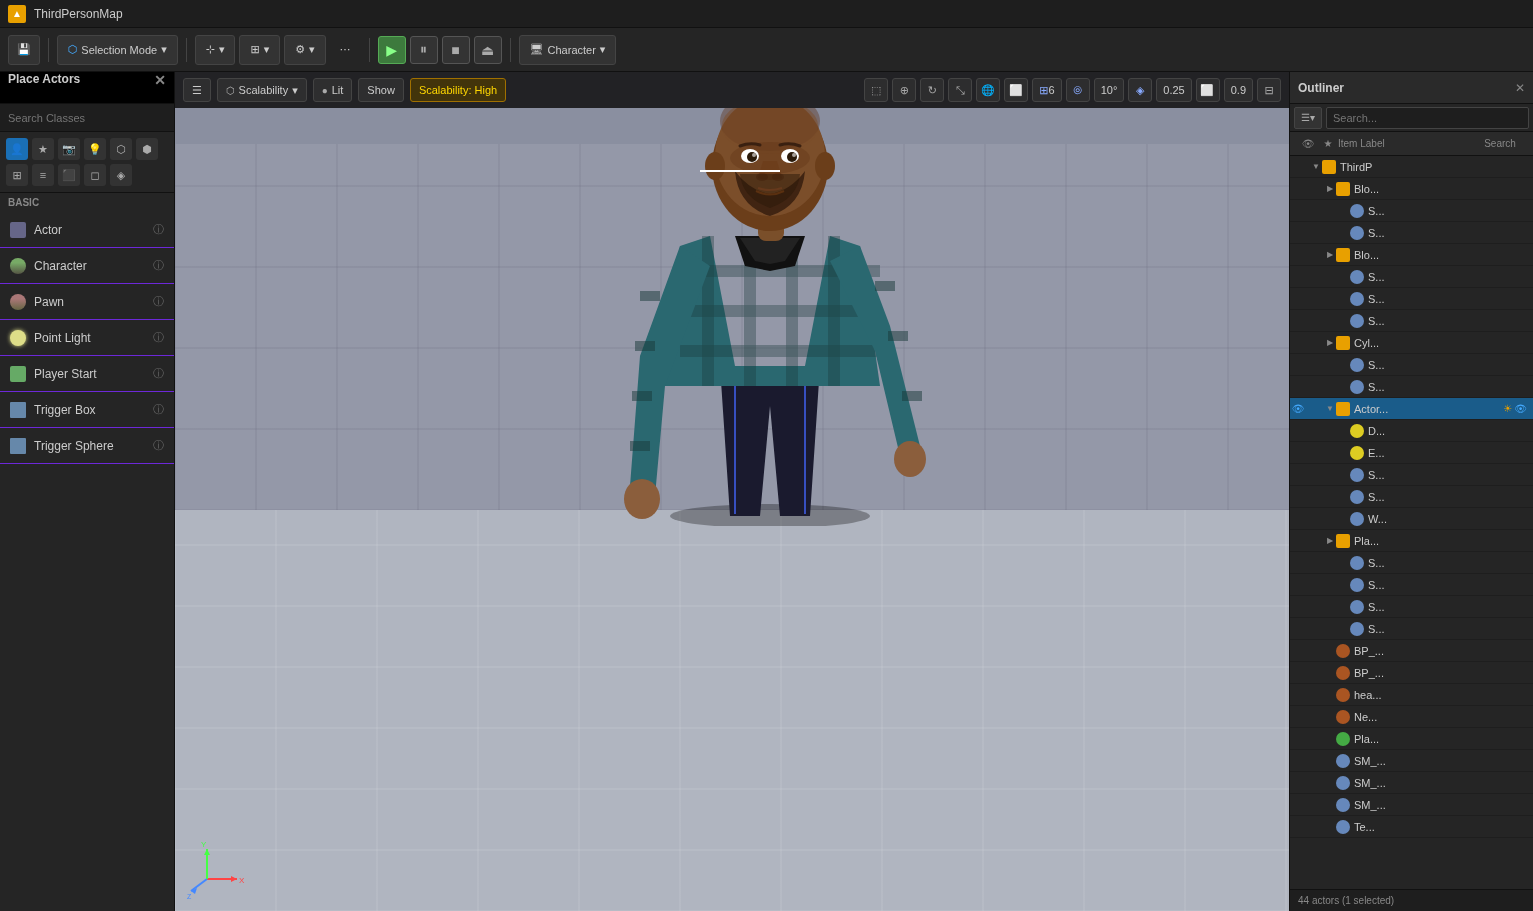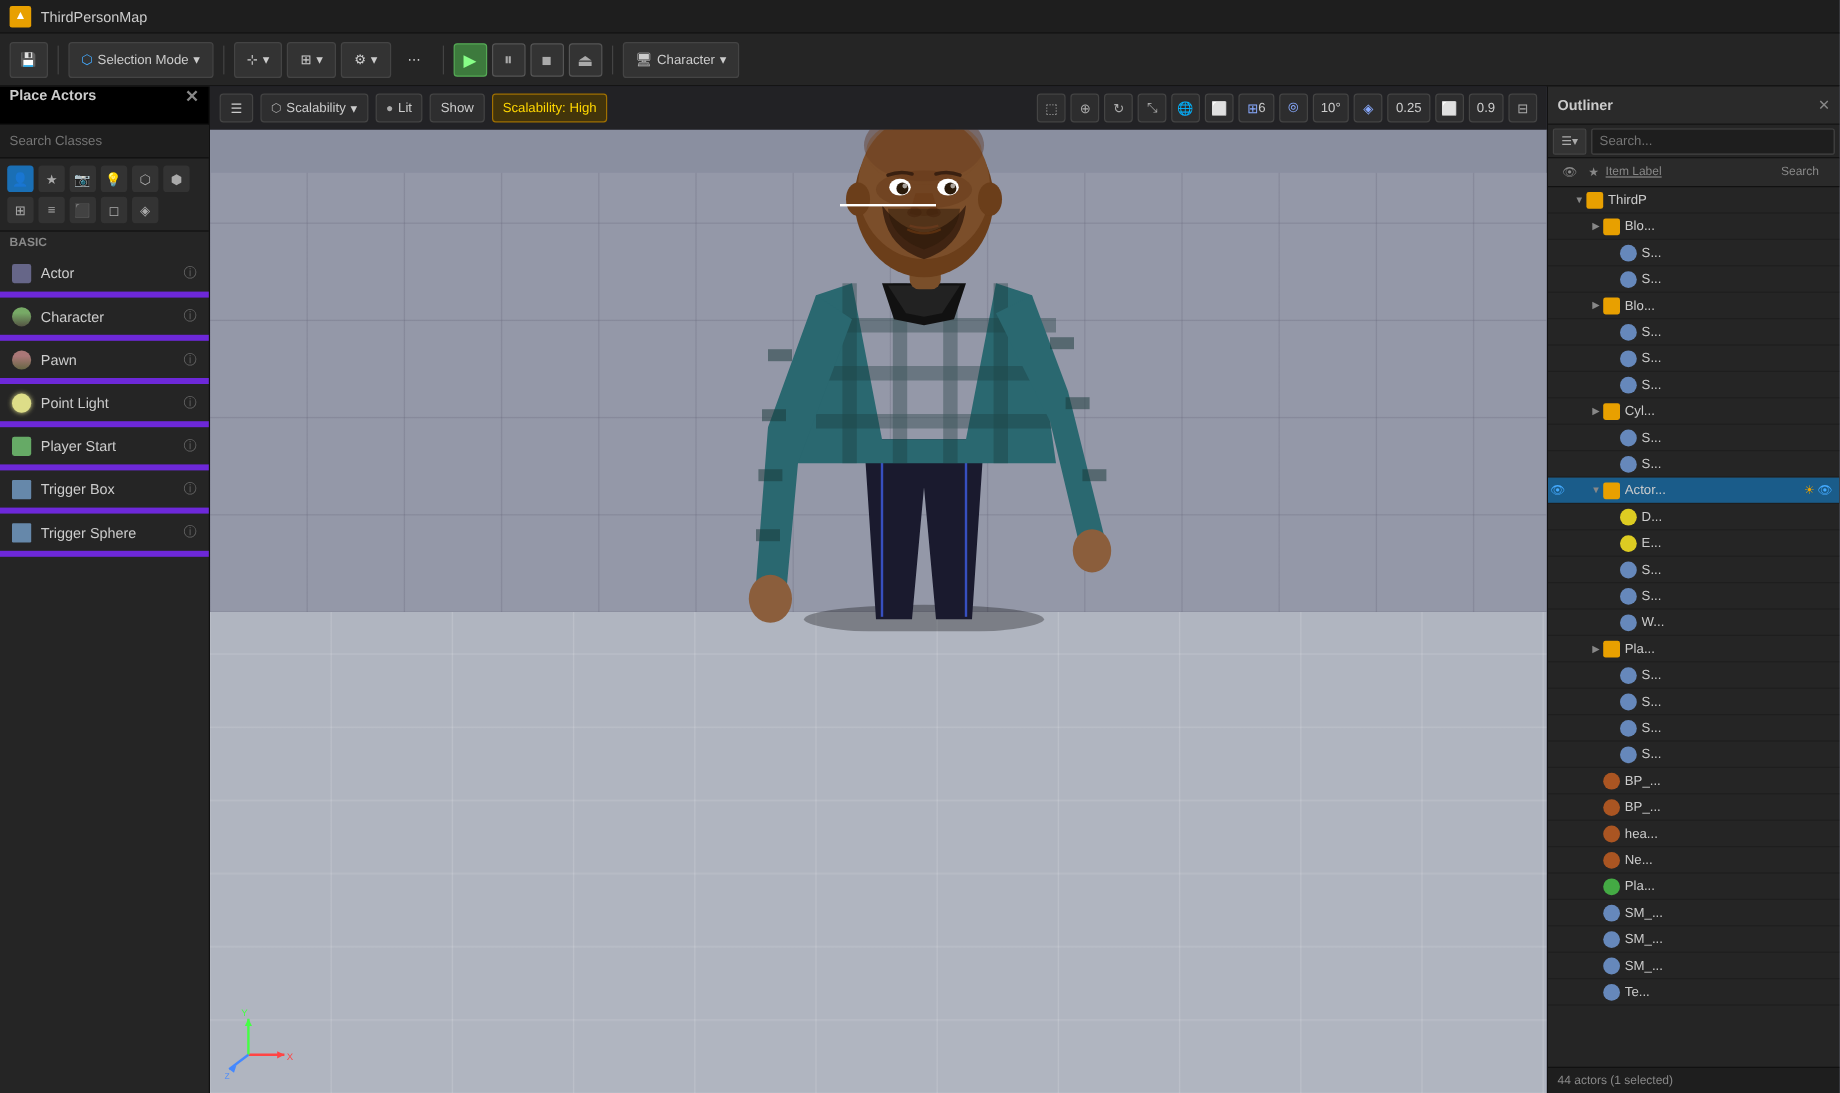--- a/index.html
+++ b/index.html
@@ -159,21 +159,21 @@
       font-weight: bold;
       color: #888;
       text-transform: uppercase;
     }
     .actor-item {
       height: 36px;
       display: flex;
       align-items: center;
       padding: 0 10px;
       cursor: pointer;
-      border-bottom: 5px solid #6d28d9;
+      border-bottom: 1px solid #6d28d9;
     }
     .actor-icon {
       width: 16px;
       height: 16px;
       background: #555;
       border-radius: 50%;
       margin-right: 8px;
       flex-shrink: 0;
     }
     .actor-icon.person {
@@ -408,21 +408,21 @@
       background: #2a2a2a;
       display: flex;
       align-items: center;
       padding: 0 8px;
       border-bottom: 1px solid #111;
       font-size: 10px;
       color: #888;
     }
     .col-eye { width: 20px; text-align: center; }
     .col-star { width: 20px; text-align: center; }
-    .col-label { flex: 1; text-decoration: underline; }
+    .col-label { flex: 1; }
     .col-search { width: 50px; text-align: center; }
 
     #outliner-tree {
       flex: 1;
       overflow-y: auto;
       overflow-x: hidden;
     }
     #outliner-tree::-webkit-scrollbar { width: 8px; }
     #outliner-tree::-webkit-scrollbar-track { background: #1e1e1e; }
     #outliner-tree::-webkit-scrollbar-thumb { background: #444; }

